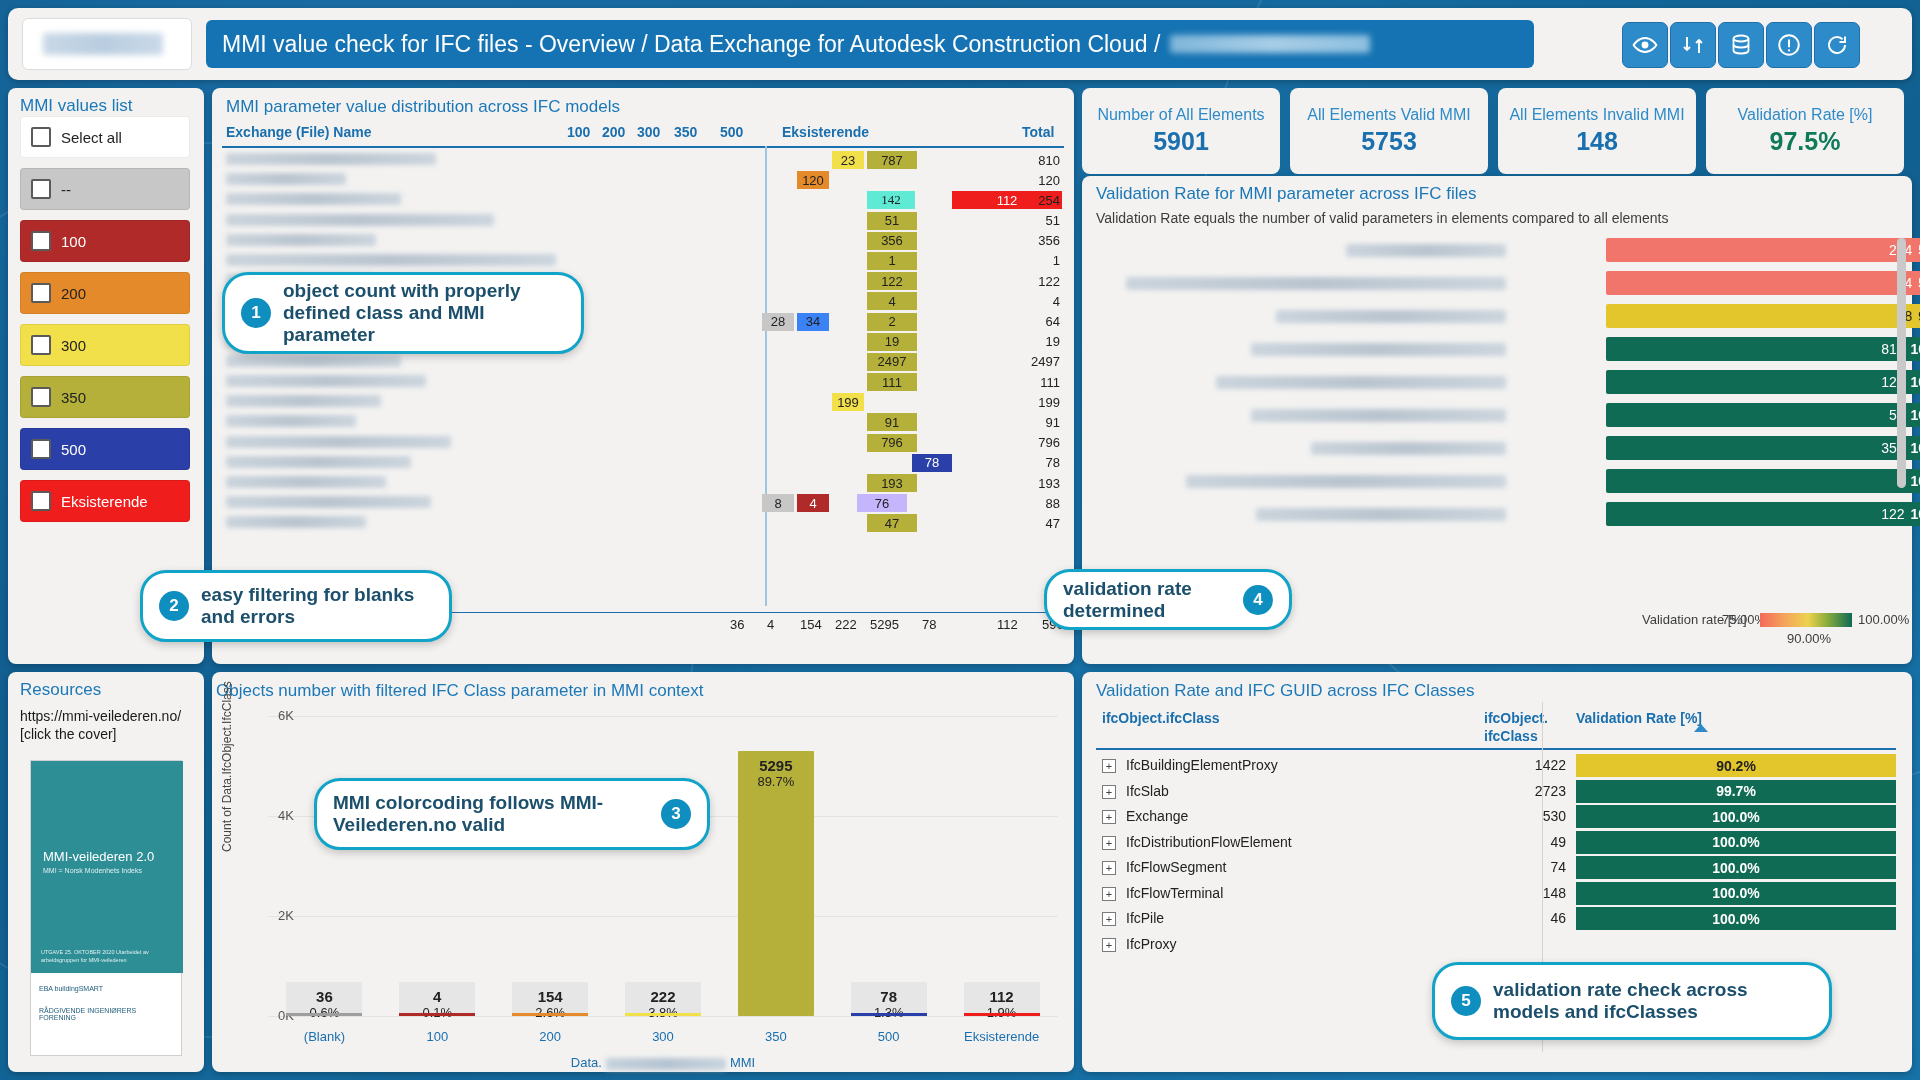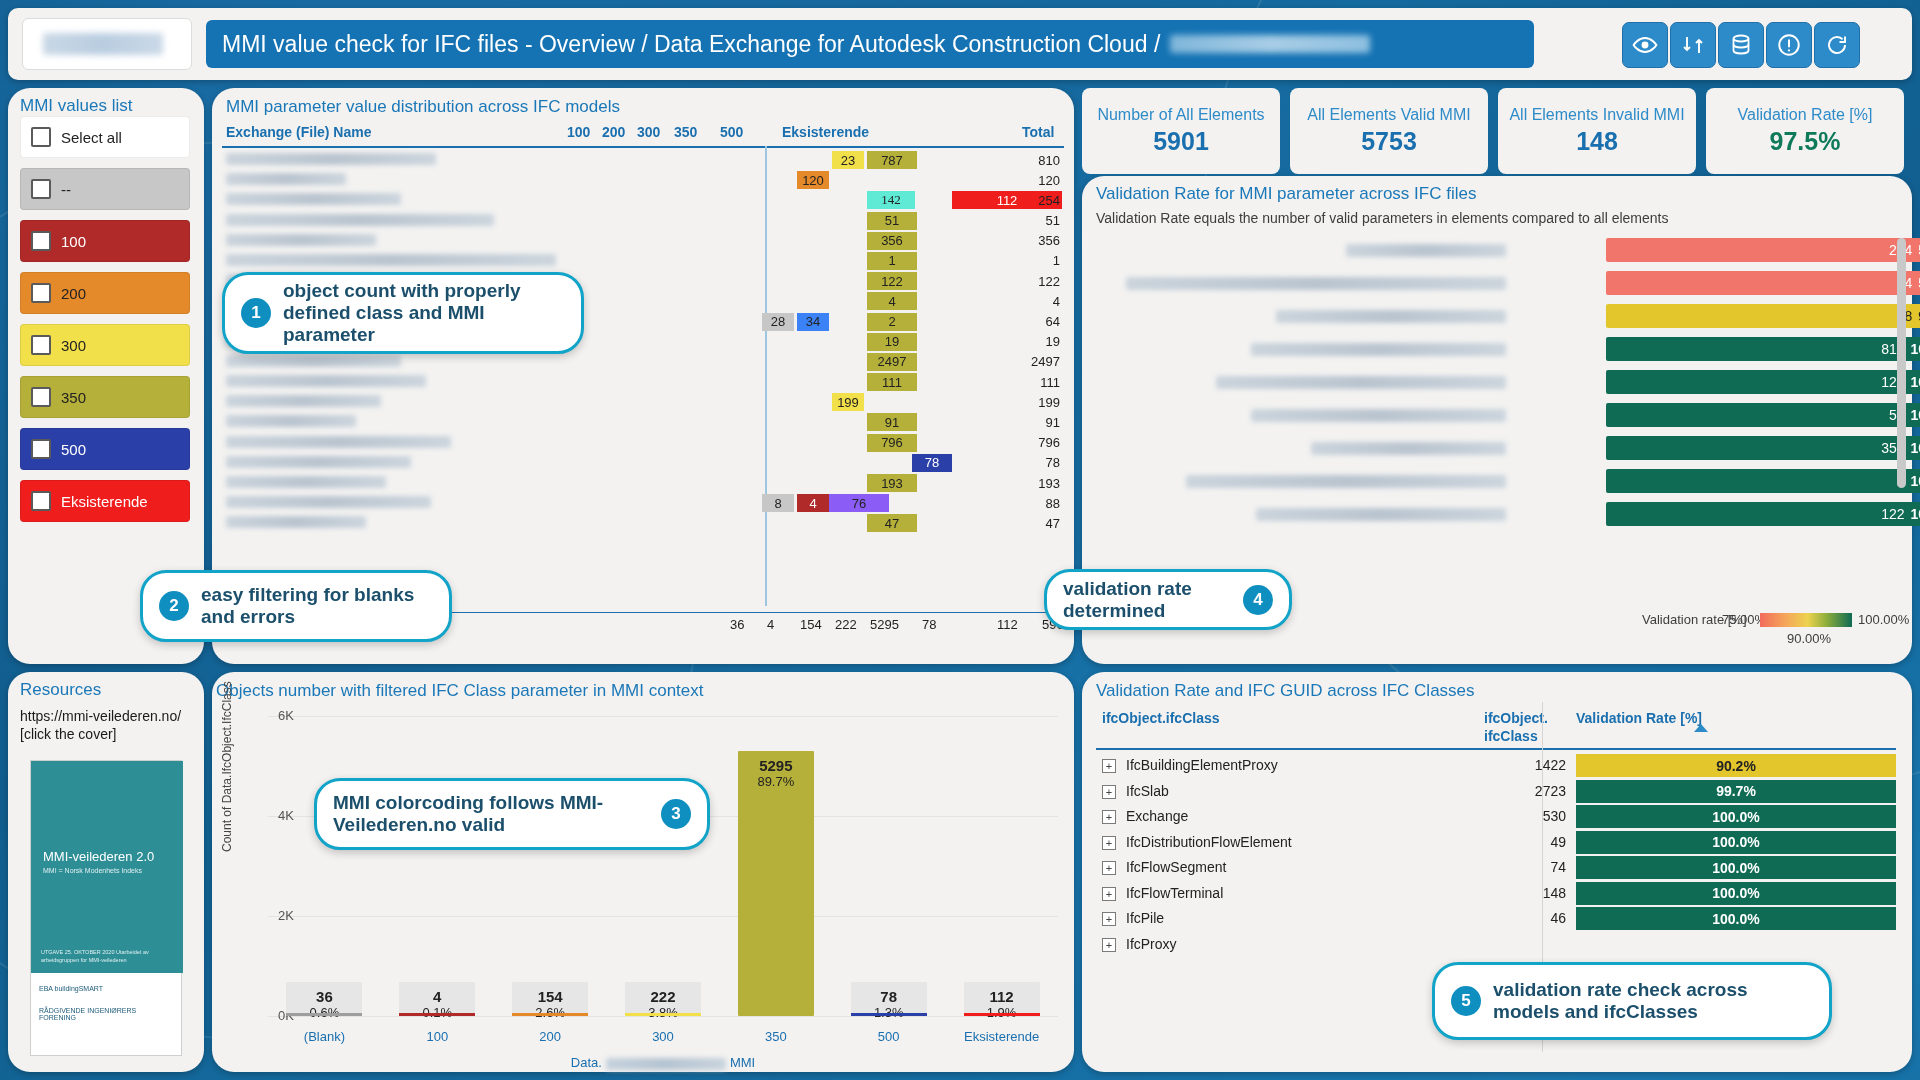--- a/index.html
+++ b/index.html
@@ -22,21 +22,21 @@
   
   .swoosh {
     position: absolute;
     border: 2px solid rgba(255,255,255,0.10);
     border-radius: 50%;
     pointer-events: none;
   }
   .panel {
     position: absolute;
     background: #f3f2f1;
-    border-radius: 22px;
+    border-radius: 8px;
     box-shadow: 0 2px 6px rgba(0,0,0,0.25);
   }
 
   
   #header {
     left: 8px; top: 8px; width: 1904px; height: 72px;
     background: #f3f2f1;
     border-radius: 10px;
   }
   #logo-box {
@@ -456,21 +456,21 @@
         </div>
         <div class="mrow">
           <div class="mname" style="width: 160px;"></div>
           <div class="cell" style="left: 645px; width: 50px; background: rgb(181, 176, 58); color: rgb(34, 34, 34);">193</div>
           <div class="total">193</div>
         </div>
         <div class="mrow">
           <div class="mname" style="width: 205px;"></div>
           <div class="cell" style="left: 540px; width: 32px; background: rgb(199, 199, 199); color: rgb(34, 34, 34);">8</div>
           <div class="cell" style="left: 575px; width: 32px; background: rgb(176, 42, 42); color: rgb(255, 255, 255);">4</div>
-          <div class="cell" style="left: 607px; width: 60px; background: #8b5cf6; color: rgb(34, 34, 34);">76</div>
+          <div class="cell" style="left: 635px; width: 50px; background: #c4b5fd; color: rgb(34, 34, 34);">76</div>
           <div class="total">88</div>
         </div>
         <div class="mrow">
           <div class="mname" style="width: 140px;"></div>
           <div class="cell" style="left: 645px; width: 50px; background: rgb(181, 176, 58); color: rgb(34, 34, 34);">47</div>
           <div class="total">47</div>
         </div>
       </div>
     <div id="matrix-footer">
         <div class="col" style="left: 508px;">36</div>

